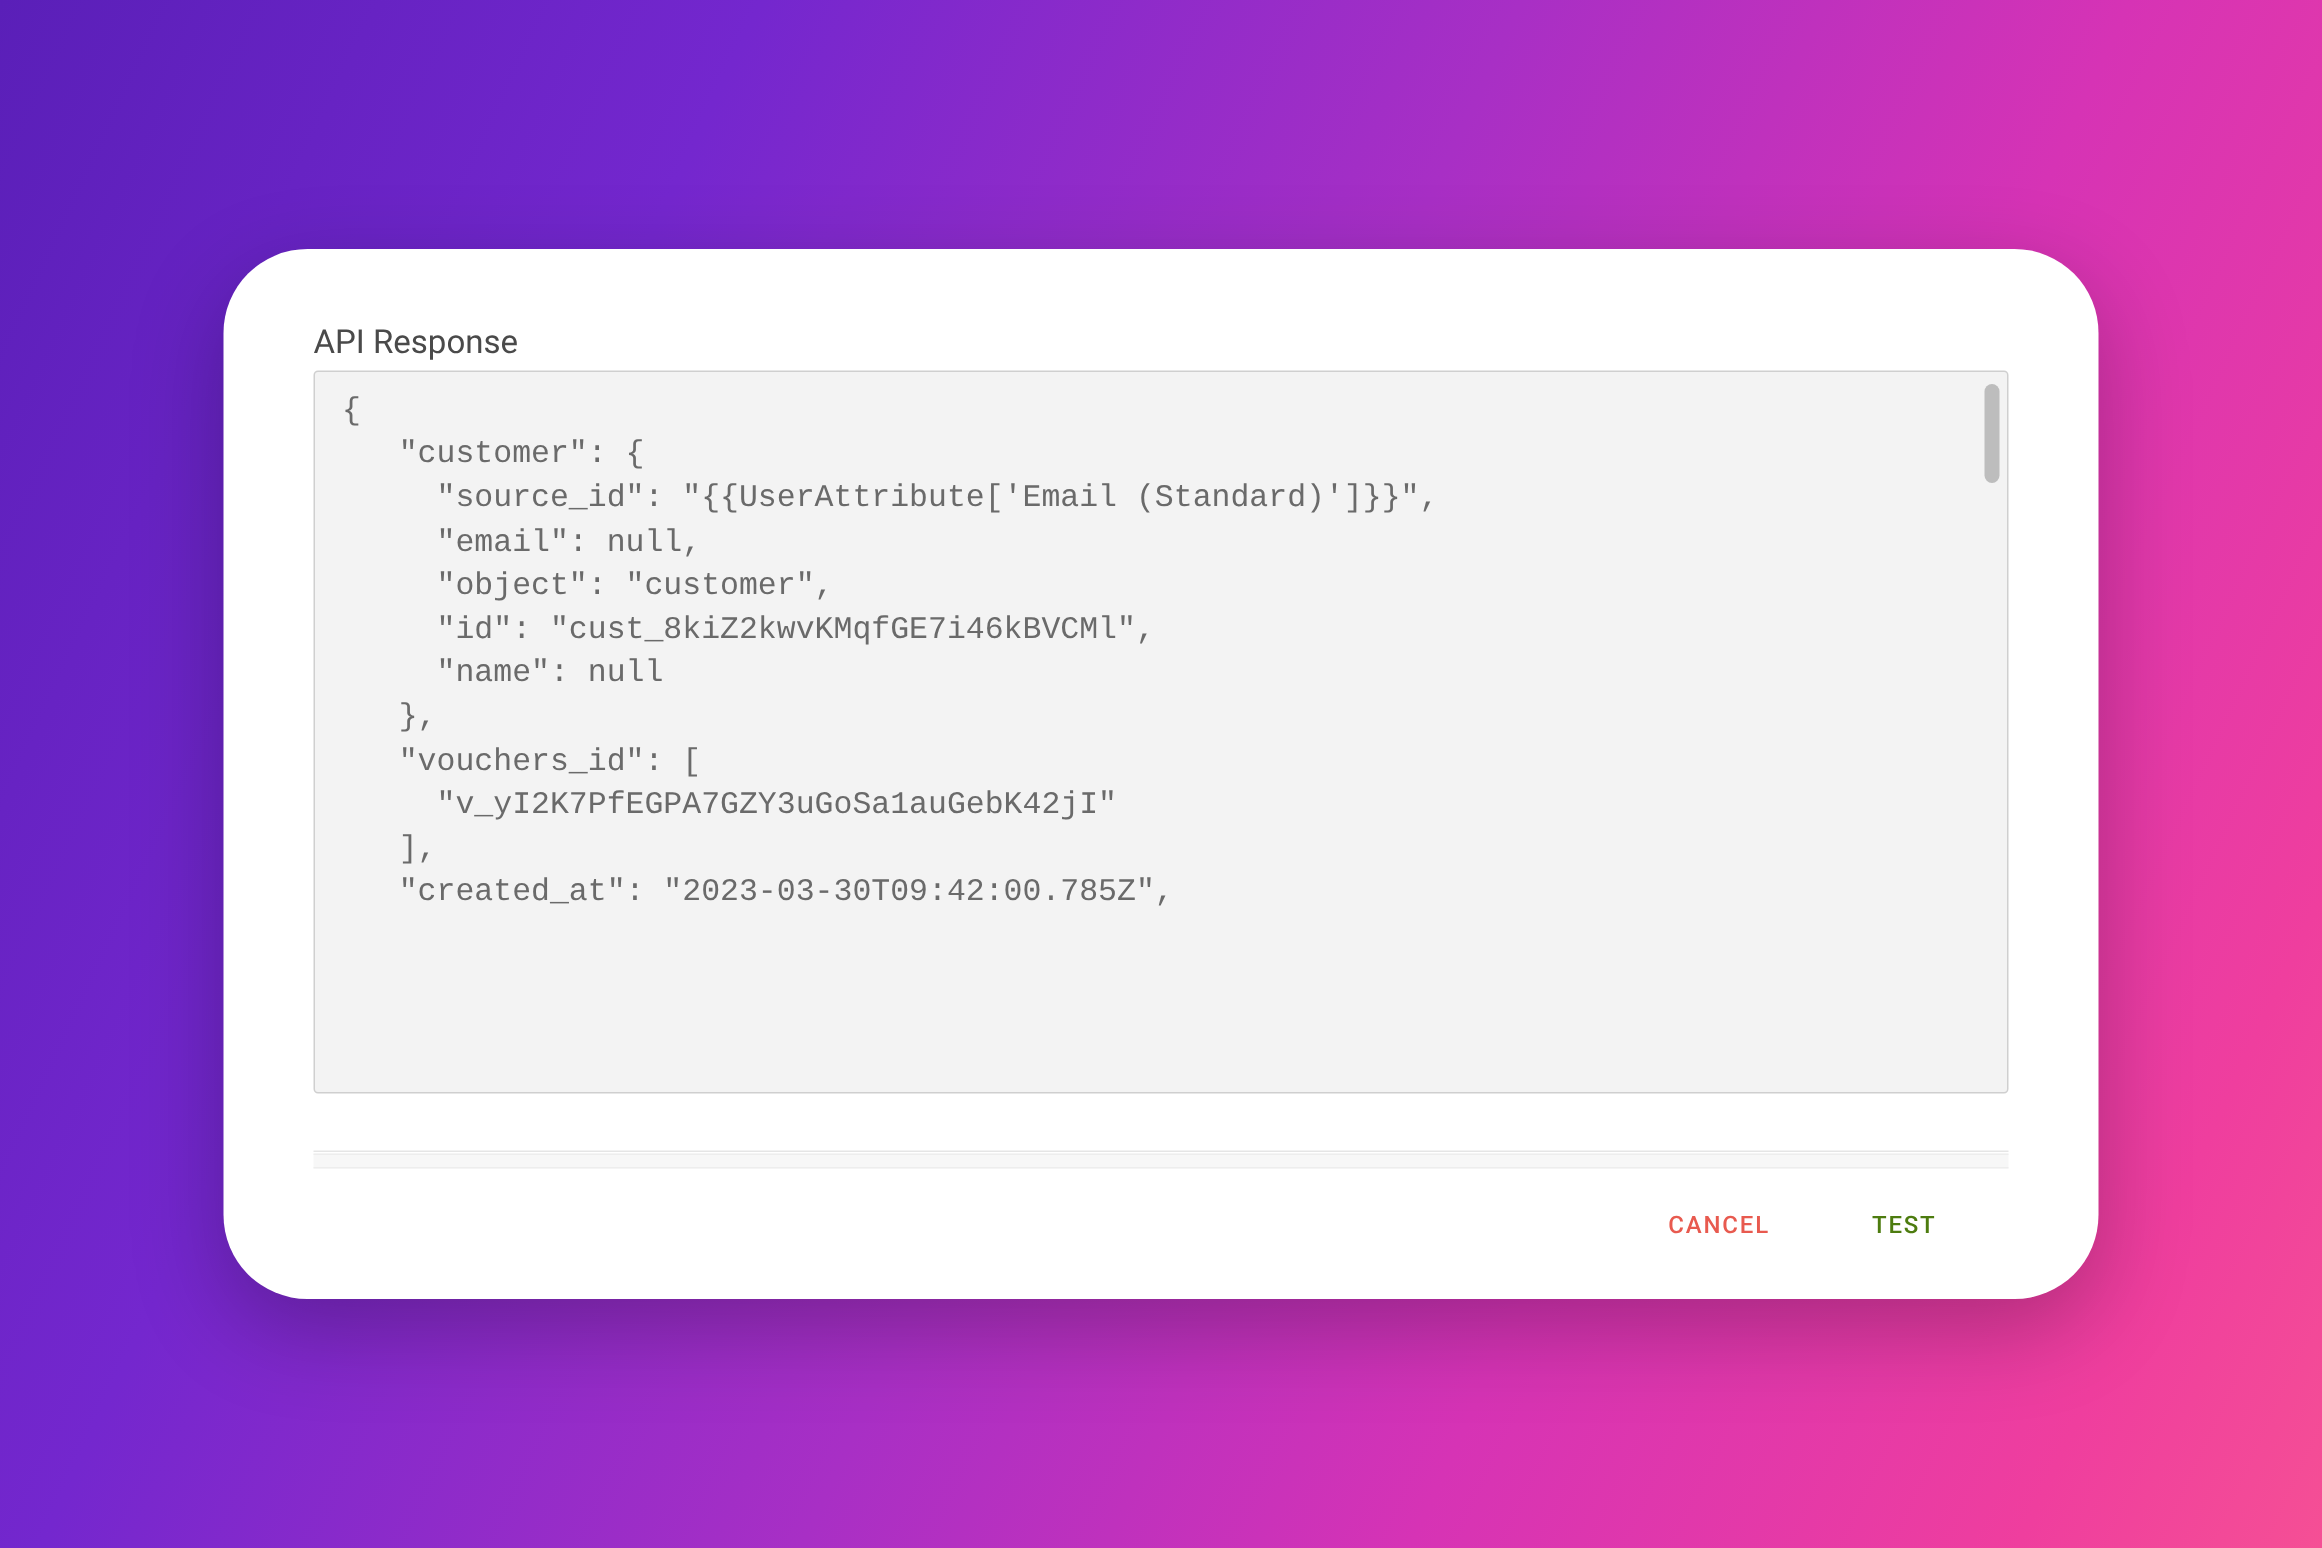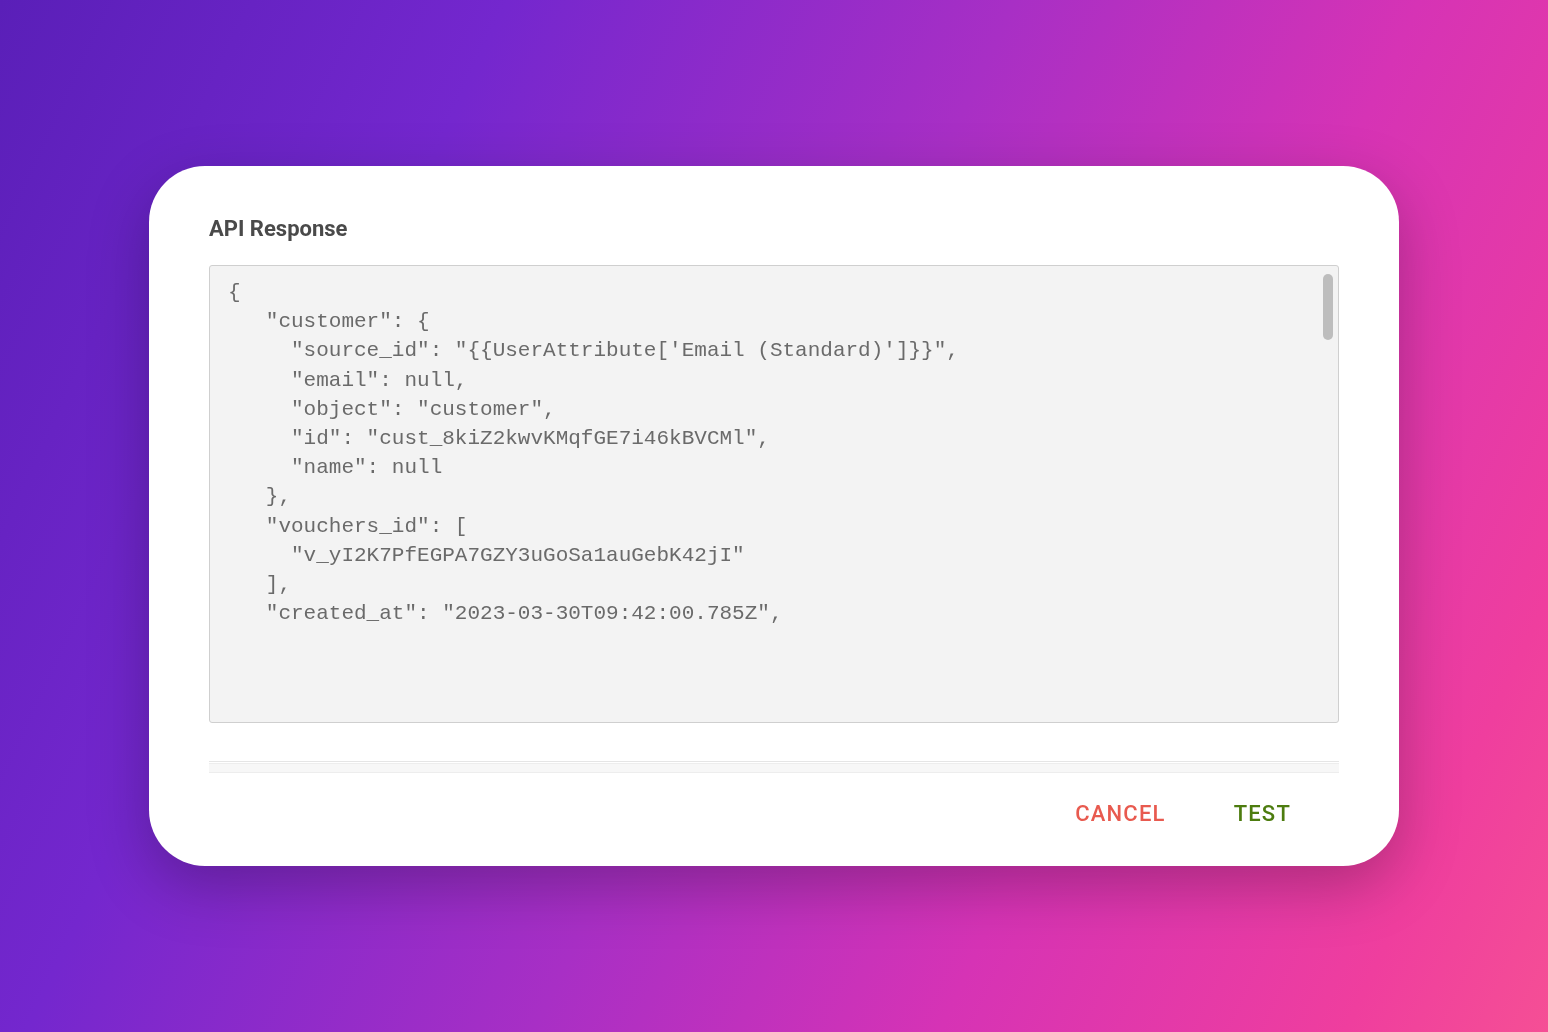--- a/index.html
+++ b/index.html
@@ -26,22 +26,22 @@
       box-shadow: 0 20px 60px rgba(0,0,0,0.25);
       padding: 50px 60px 40px 60px;
       display: flex;
       flex-direction: column;
       position: relative;
     }
 
     .section-label {
       font-size: 22px;
       color: #4a4a4a;
-      margin-bottom: 24px;
-      font-weight: 700;
+      margin-bottom: 6px;
+      font-weight: 400;
     }
 
     .response-box {
       flex: 1;
       background: #f3f3f3;
       border: 1px solid #cfcfcf;
       border-radius: 3px;
       position: relative;
       overflow: hidden;
     }
@@ -83,21 +83,21 @@
 
     .footer {
       display: flex;
       justify-content: flex-end;
       align-items: center;
       gap: 68px;
       padding: 28px 48px 0 0;
     }
 
     .btn {
-      font-size: 22px;
+      font-size: 16px;
       font-weight: 500;
       letter-spacing: 1.2px;
       background: none;
       border: none;
       cursor: pointer;
       font-family: inherit;
     }
 
     .btn-cancel {
       color: #e85a4f;

